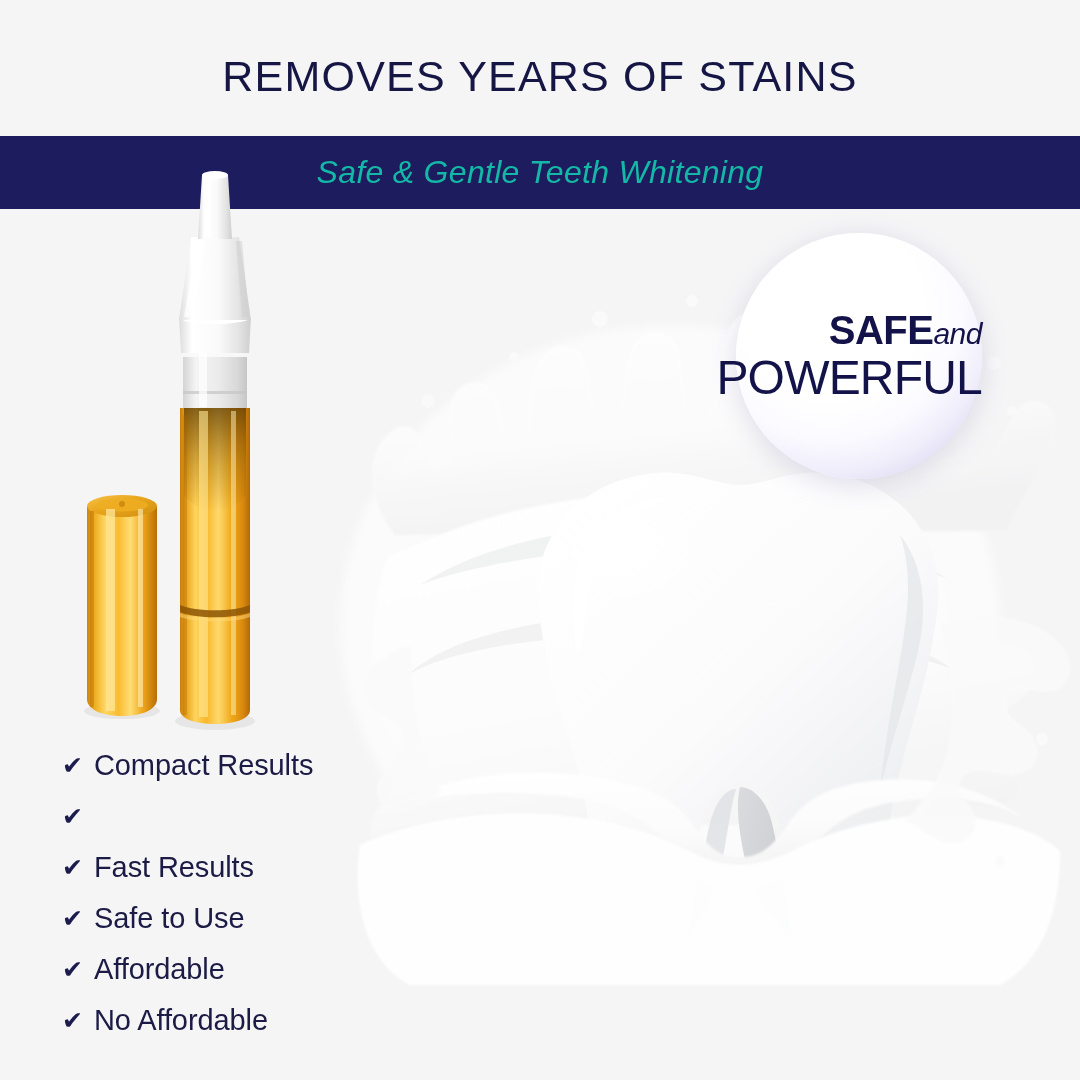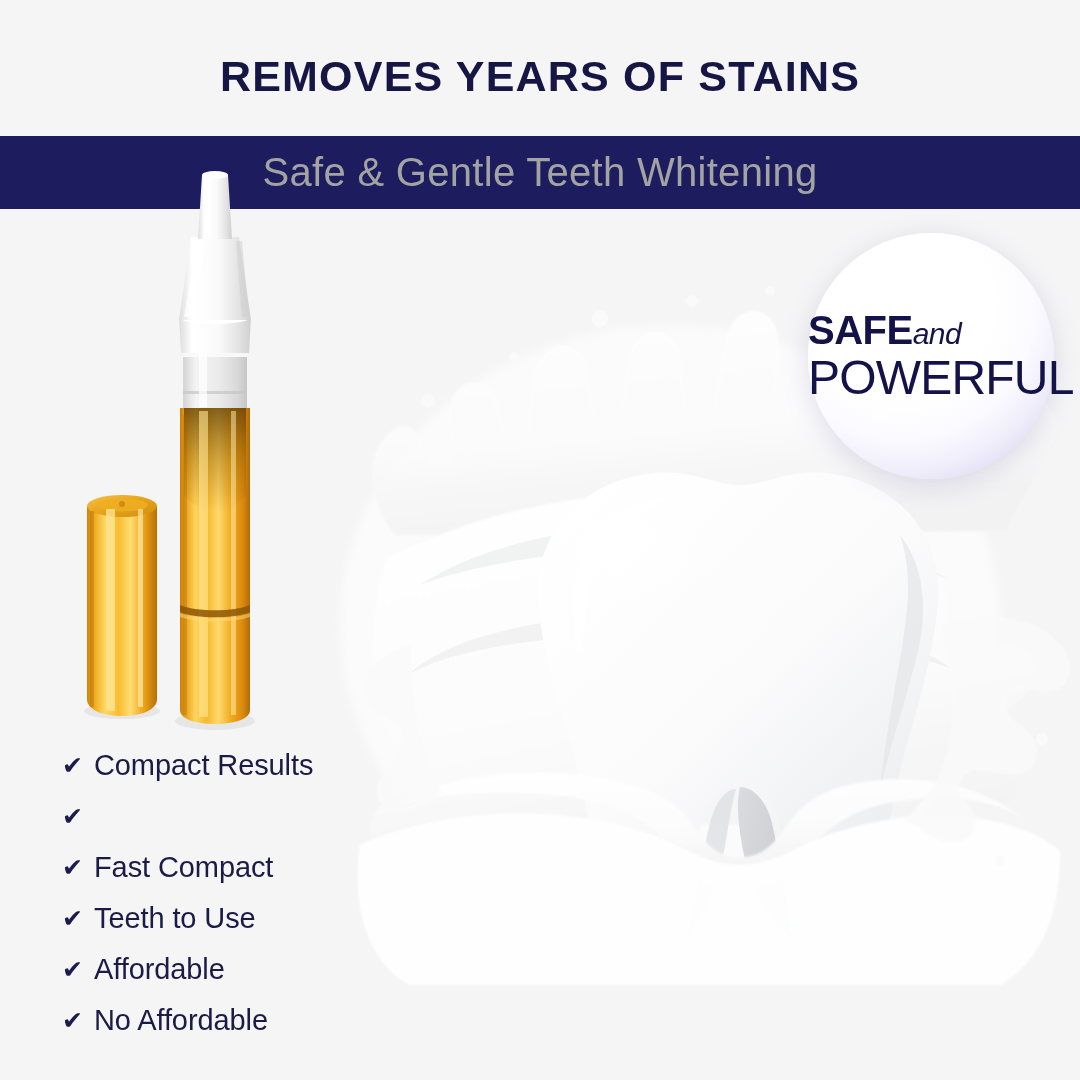--- a/index.html
+++ b/index.html
@@ -22,76 +22,77 @@
   }
 
   
   #headline {
     position: absolute;
     top: 54px;
     left: 0;
     width: 1080px;
     text-align: center;
     font-size: 43px;
-    font-weight: bold;
+    font-weight: normal;
     letter-spacing: 1.2px;
     color: #161645;
     line-height: 1.05;
     white-space: nowrap;
   }
   #banner {
     position: absolute;
     top: 136px;
     left: 0;
     width: 1080px;
     height: 73px;
     background: #1d1c5e;
     display: flex;
     align-items: center;
     justify-content: center;
   }
   #banner-text {
-    color: #a3a3a3;
-    font-size: 40px;
+    color: #14b8a6;
+    font-size: 32px;
+    font-style: italic;
     font-weight: normal;
     letter-spacing: 0.3px;
     white-space: nowrap;
   }
 
   
   #hero {
     position: absolute;
     left: 300px;
     top: 205px;
     width: 780px;
     height: 790px;
   }
   #hero svg { display: block; width: 100%; height: 100%; }
 
   
   #badge {
     position: absolute;
-    left: 808px;
+    left: 736px;
     top: 233px;
     width: 246px;
     height: 246px;
     border-radius: 50%;
     background:
       radial-gradient(circle at 38% 30%,
         #ffffff 0%,
         #ffffff 40%,
         #fbfaff 58%,
         #efedfa 72%,
         #dcd8f2 85%,
         #b7b1dd 96%,
         #a79fd4 100%);
     box-shadow: 0 6px 26px rgba(120,112,170,0.22);
     display: flex;
     flex-direction: column;
-    align-items: flex-start;
+    align-items: flex-end;
     justify-content: center;
   }
   #badge-sheen {
     position: absolute;
     left: 15%;
     top: 8%;
     width: 58%;
     height: 40%;
     border-radius: 50%;
     background: radial-gradient(ellipse at 40% 35%, rgba(255,255,255,0.95) 0%, rgba(255,255,255,0) 70%);
@@ -495,26 +496,26 @@
       <span class="feature-check">✔</span>
       <span class="feature-label">Compact Results</span>
     </div>
 
     <div class="feature">
       <span class="feature-check">✔</span>
     </div>
 
     <div class="feature">
       <span class="feature-check">✔</span>
-      <span class="feature-label">Fast Compact</span>
+      <span class="feature-label">Fast Results</span>
     </div>
 
     <div class="feature">
       <span class="feature-check">✔</span>
-      <span class="feature-label">Teeth to Use</span>
+      <span class="feature-label">Safe to Use</span>
     </div>
 
     <div class="feature">
       <span class="feature-check">✔</span>
       <span class="feature-label">Affordable</span>
     </div>
 
     <div class="feature">
       <span class="feature-check">✔</span>
       <span class="feature-label">No Affordable</span>

